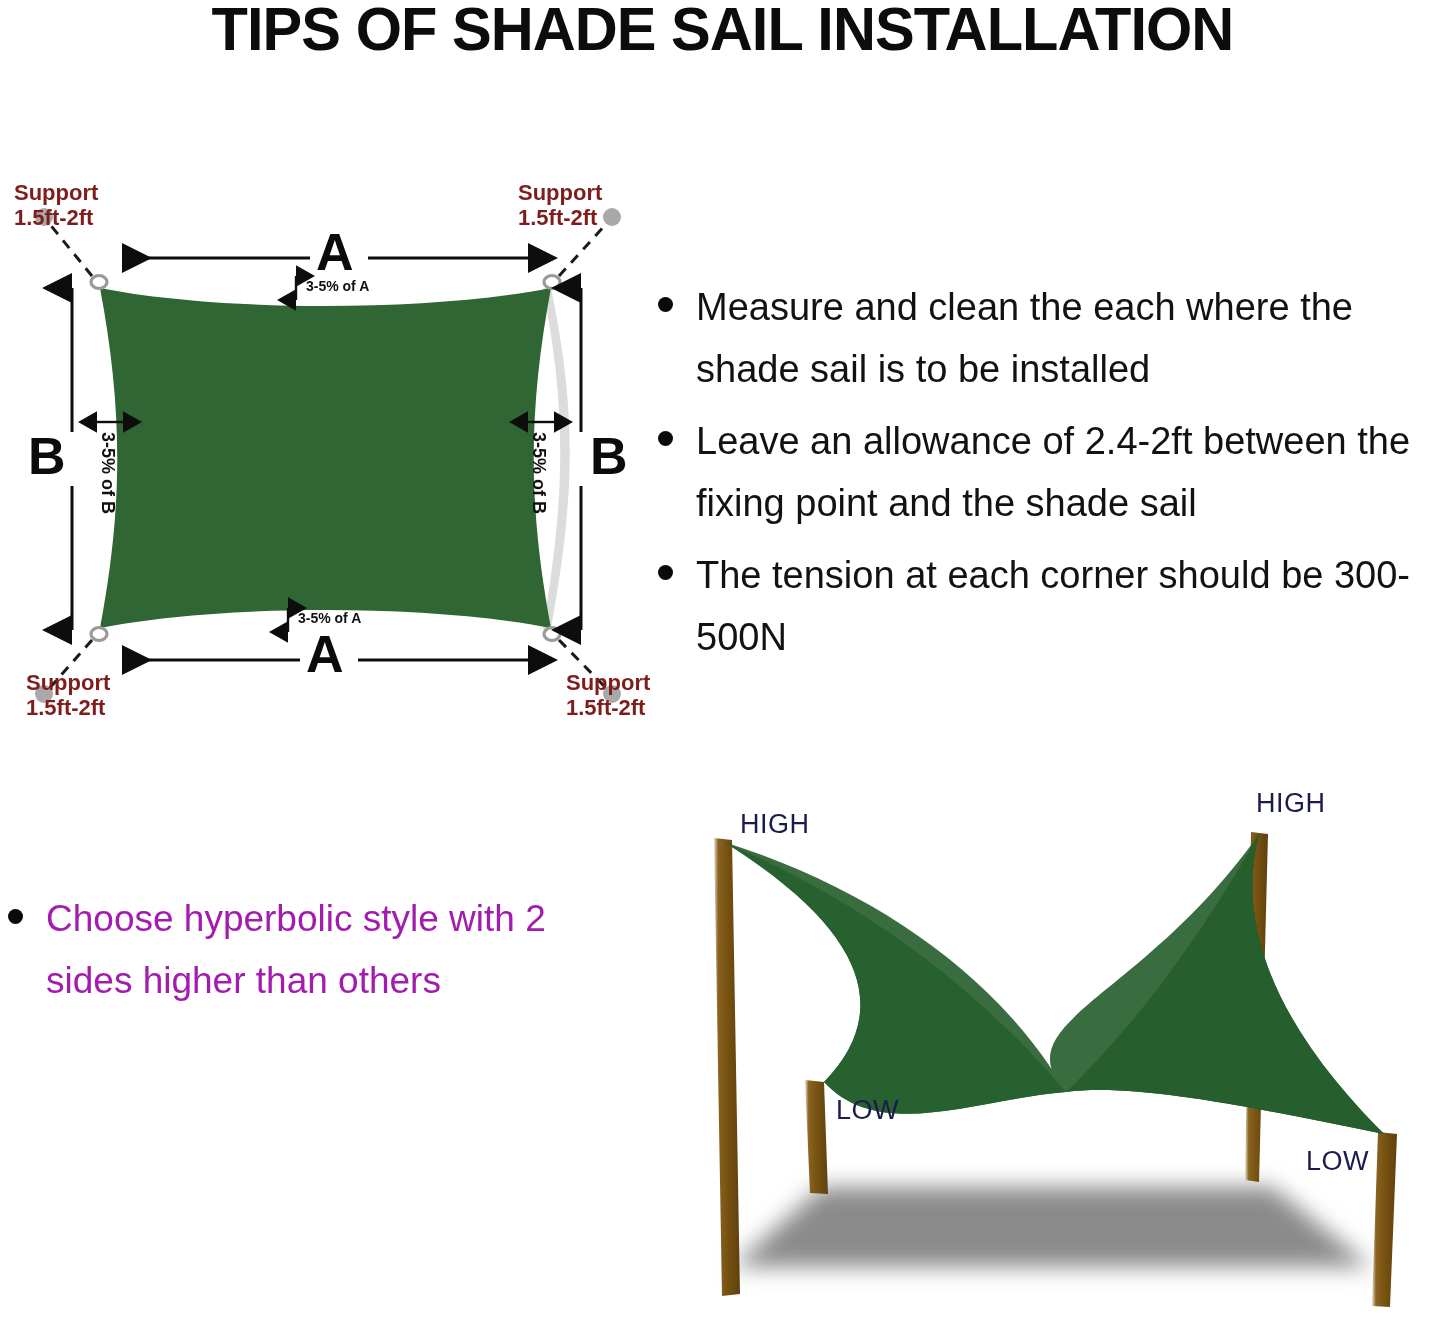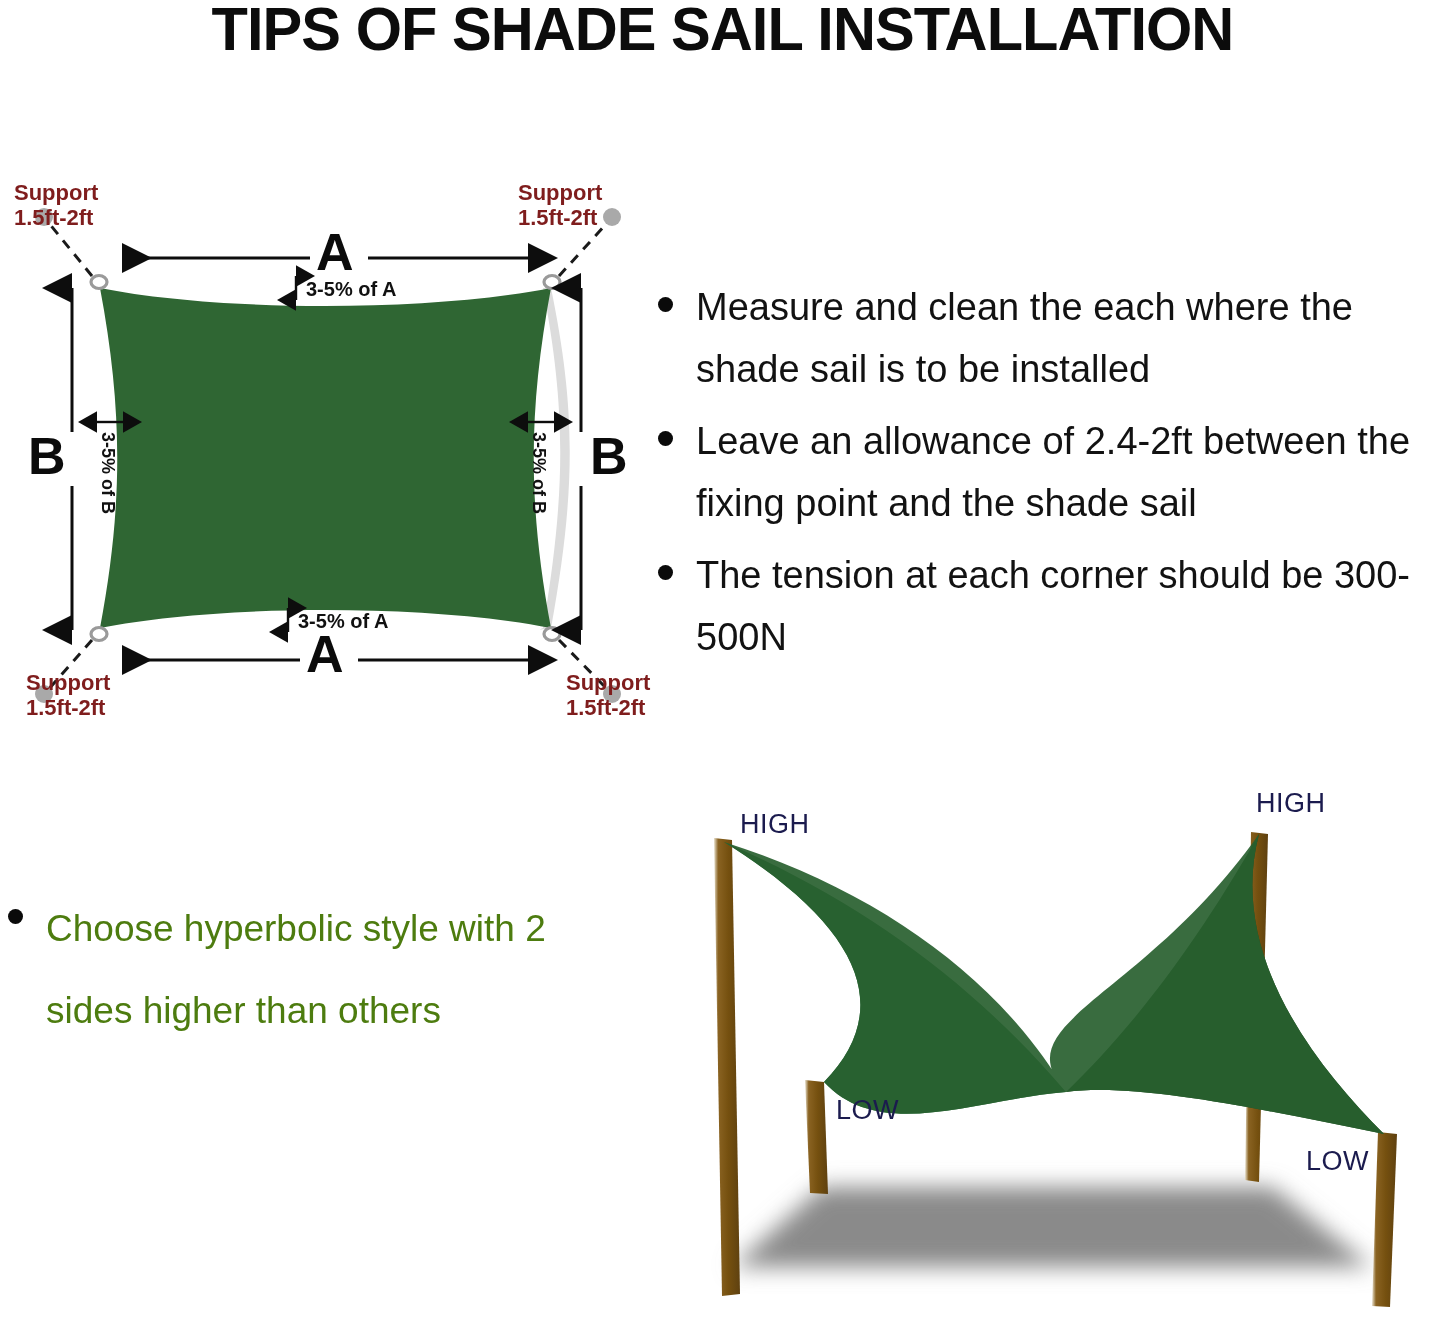--- a/index.html
+++ b/index.html
@@ -29,42 +29,42 @@
   .sup-label{
     position:absolute;font-size:22px;line-height:25px;font-weight:600;
     color:#7f1d1d;white-space:nowrap;
   }
 
   .dim-letter{
     position:absolute;font-weight:bold;font-size:52px;line-height:52px;
     color:#0b0b0b;font-family:"Liberation Sans","DejaVu Sans",sans-serif;
   }
   .pct-h{
-    position:absolute;font-size:20px;font-weight:bold;color:#111;white-space:nowrap;
+    position:absolute;font-size:14px;font-weight:bold;color:#111;white-space:nowrap;
   }
   .pct-v{
     position:absolute;font-size:18px;font-weight:bold;color:#111;white-space:nowrap;
     transform:rotate(90deg);transform-origin:left top;
   }
 
   
   .bullets{position:absolute;list-style:none;margin:0;padding:0;}
   .bullets li{
     position:relative;
     padding-left:46px;
     margin:0 0 10px 0;
   }
   .bullets li .dot{
     position:absolute;left:8px;top:0.55em;width:15px;height:15px;border-radius:50%;
     background:#0a0a0a;
   }
   #bullets-top{left:650px;top:276px;width:800px;}
   #bullets-top li{font-size:38px;line-height:62px;color:#121212;}
   #bullets-bottom{left:0px;top:888px;width:620px;}
-  #bullets-bottom li{font-size:37px;line-height:82px;color:#4d7c0f;}
+  #bullets-bottom li{font-size:37px;line-height:62px;color:#a21caf;}
   #bullets-bottom li .dot{top:0.58em;}
 
   
   #hyper-illustration{position:absolute;left:672px;top:782px;width:773px;height:537px;text-align:center;}
   #hyper-svg{position:absolute;left:0;top:0;}
   .hl-label{
     position:absolute;font-size:27px;font-weight:500;color:#1b1b4e;
     font-family:"Liberation Sans","DejaVu Sans",sans-serif;letter-spacing:0.5px;
     white-space:nowrap;
   }

